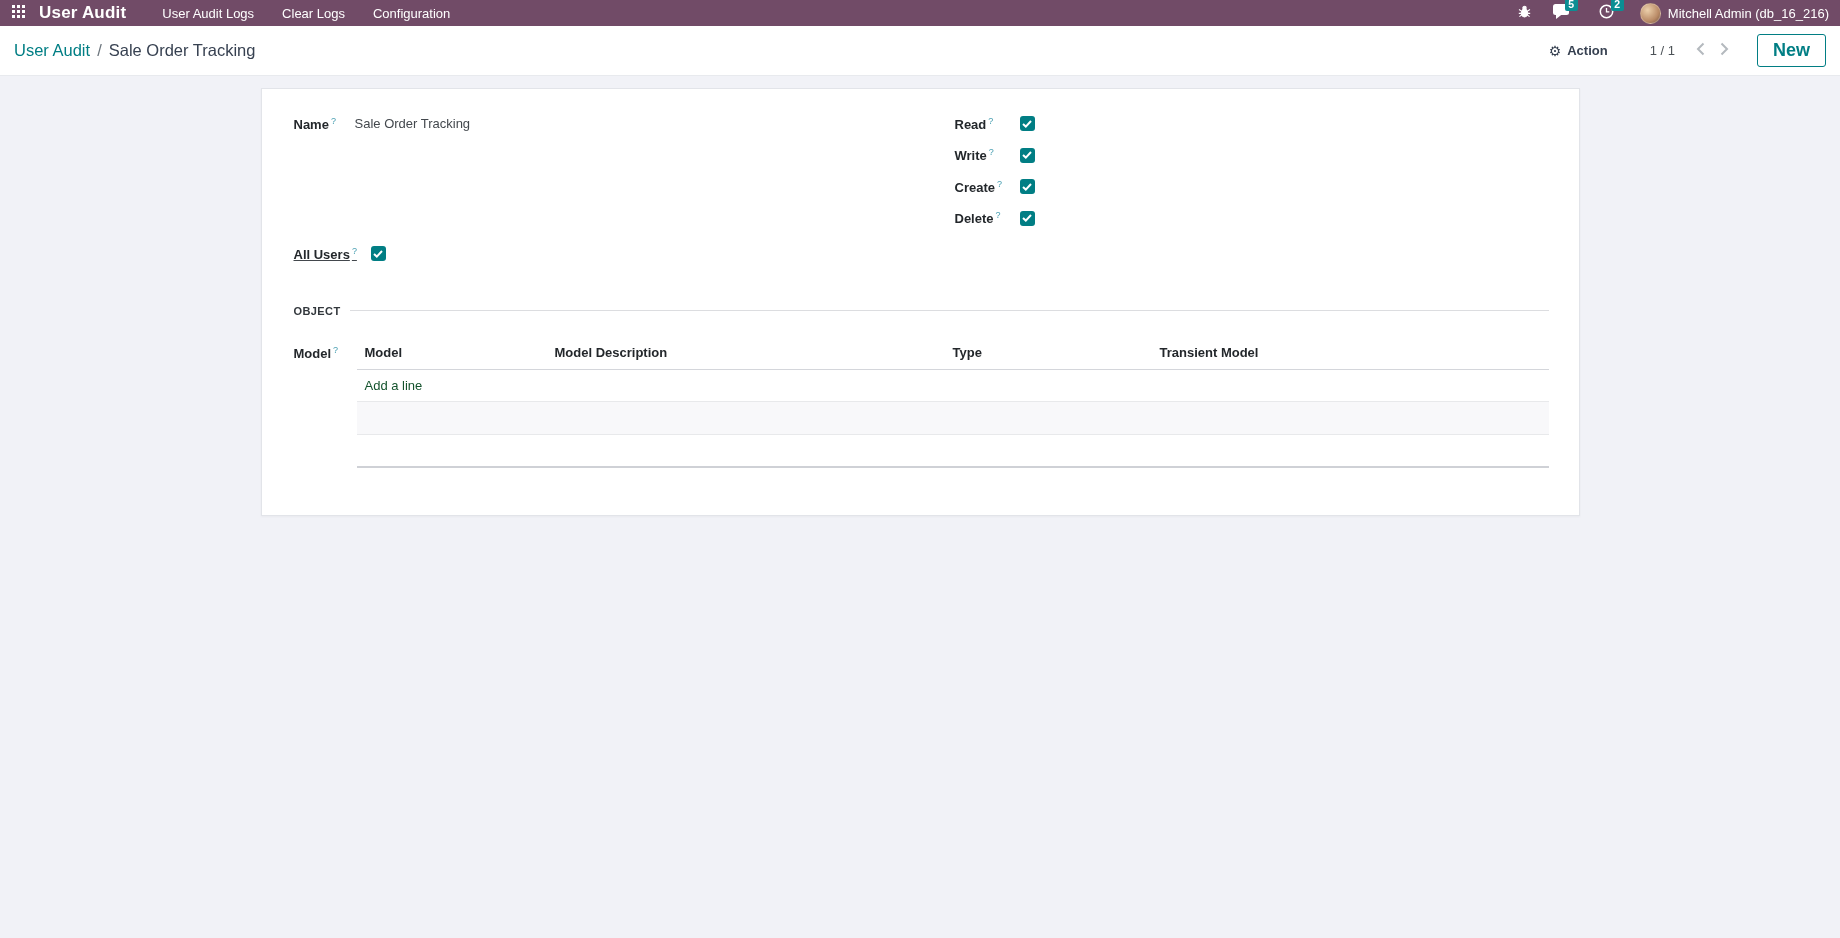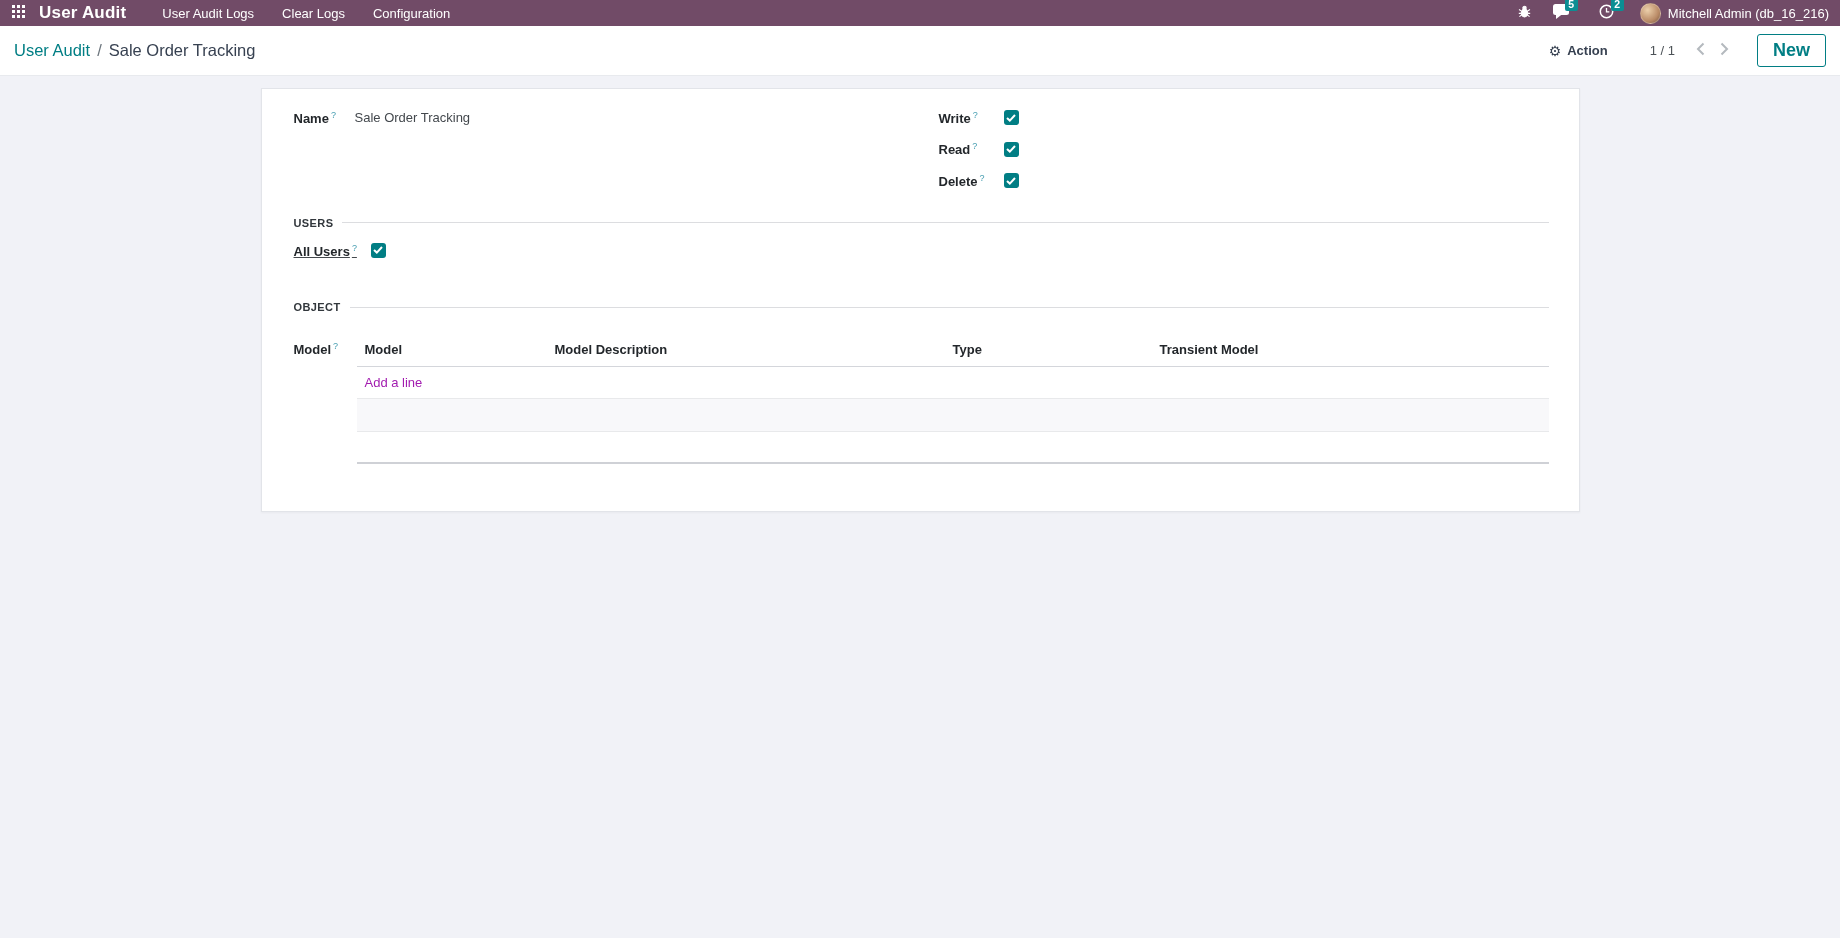--- a/index.html
+++ b/index.html
@@ -57,21 +57,21 @@
     font-size:18px; font-weight:bold; padding:5px 15px; border-radius:3px; cursor:pointer;
   }
 
   
   .content { padding-top:12px; }
   .card {
     width:1319px; margin:0 auto; background:#fff;
     border:1px solid #e2e4e9; box-shadow:0 1px 2px rgba(0,0,0,.04);
     padding:0 30px 0 32px;
   }
-  .top-block { display:flex; padding-top:13px; }
+  .top-block { display:flex; padding-top:19px;gap:16px; }
   .top-left { flex:0 0 645px; }
   .field-row { display:flex; align-items:center; height:31.5px; }
   .o-label { font-weight:bold; color:#23272b; white-space:nowrap; }
   .help-sup { font-size:9px; color:#459db0; vertical-align:super; margin-left:2px; font-weight:normal; }
   .name-label-cell { width:61px; }
   .field-value { color:#43484d; }
   .top-right { flex:1; }
   .perm-label-cell { width:65px; }
 
   
@@ -93,21 +93,21 @@
   .model-table { flex:1; border-collapse:collapse; table-layout:fixed; font-size:13px; }
   .model-table th {
     text-align:left; font-weight:bold; color:#23272b;
     height:33px; padding:0 8px; border-bottom:1px solid #d4d6db; vertical-align:middle;
   }
   .model-table td { height:32px; padding:0 8px; vertical-align:middle; }
   .col-model { width:190px; } .col-desc { width:398px; } .col-type { width:207px; }
   .col-transient { width:auto; } .col-trash { width:30px; }
   tr.data-row { background:#f8f8fa; border-bottom:1px solid #e8e9eb; }
   tr.addline-row { background:#fff; border-bottom:1px solid #e8e9eb; }
-  .add-line-link { color:#a21caf; cursor:pointer; }
+  .add-line-link { color:#14532d; cursor:pointer; }
   tr.empty-stripe { background:#f8f8fa; border-bottom:1px solid #e8e9eb; height:33px; }
   tr.empty-white { height:31px; background:#fff; border-bottom:2px solid #cfd1d6; }
   .delete-x { font-family:"DejaVu Sans",sans-serif; font-weight:bold; color:#1f2327; font-size:13px; cursor:pointer; text-align:center; display:block; }
 </style>
 </head>
 <body>
 
 <nav class="topbar">
   <span class="apps-btn">
     <span>
@@ -206,55 +206,61 @@
         <div class="field-row">
           <span class="o-label name-label-cell">
             <span>Name</span><span class="help-sup">?</span>
           </span>
           <span class="field-value">Sale Order Tracking</span>
         </div>
       </div>
       <div class="top-right">
         <div class="field-row">
           <span class="o-label perm-label-cell">
-            <span>Write</span><span class="help-sup">?</span>
+            <span>Read</span><span class="help-sup">?</span>
           </span>
           <span class="cb">
             <svg width="10" height="8" viewBox="0 0 10 8" fill="none" stroke="#ffffff" stroke-width="2">
                 <path d="M1 4 L3.8 6.6 L9 1"></path>
               </svg>
           </span>
         </div>
         <div class="field-row">
           <span class="o-label perm-label-cell">
-            <span>Read</span><span class="help-sup">?</span>
+            <span>Write</span><span class="help-sup">?</span>
           </span>
           <span class="cb">
             <svg width="10" height="8" viewBox="0 0 10 8" fill="none" stroke="#ffffff" stroke-width="2">
                 <path d="M1 4 L3.8 6.6 L9 1"></path>
               </svg>
           </span>
         </div>
         <div class="field-row">
           <span class="o-label perm-label-cell">
-            <span>Delete</span><span class="help-sup">?</span>
+            <span>Create</span><span class="help-sup">?</span>
           </span>
           <span class="cb">
             <svg width="10" height="8" viewBox="0 0 10 8" fill="none" stroke="#ffffff" stroke-width="2">
                 <path d="M1 4 L3.8 6.6 L9 1"></path>
               </svg>
           </span>
         </div>
+        <div class="field-row">
+          <span class="o-label perm-label-cell">
+            <span>Delete</span><span class="help-sup">?</span>
+          </span>
+          <span class="cb">
+            <svg width="10" height="8" viewBox="0 0 10 8" fill="none" stroke="#ffffff" stroke-width="2">
+                <path d="M1 4 L3.8 6.6 L9 1"></path>
+              </svg>
+          </span>
+        </div>
       </div>
     </div>
 
-    <div class="section-header">
-      <span class="section-title">USERS</span>
-      <span class="section-line"></span>
-    </div>
     <div class="allusers-row">
       <span class="o-label">
         <span>All Users</span><span class="help-sup">?</span>
       </span>
       <span class="cb">
         <svg width="10" height="8" viewBox="0 0 10 8" fill="none" stroke="#ffffff" stroke-width="2">
             <path d="M1 4 L3.8 6.6 L9 1"></path>
           </svg>
       </span>
     </div>

